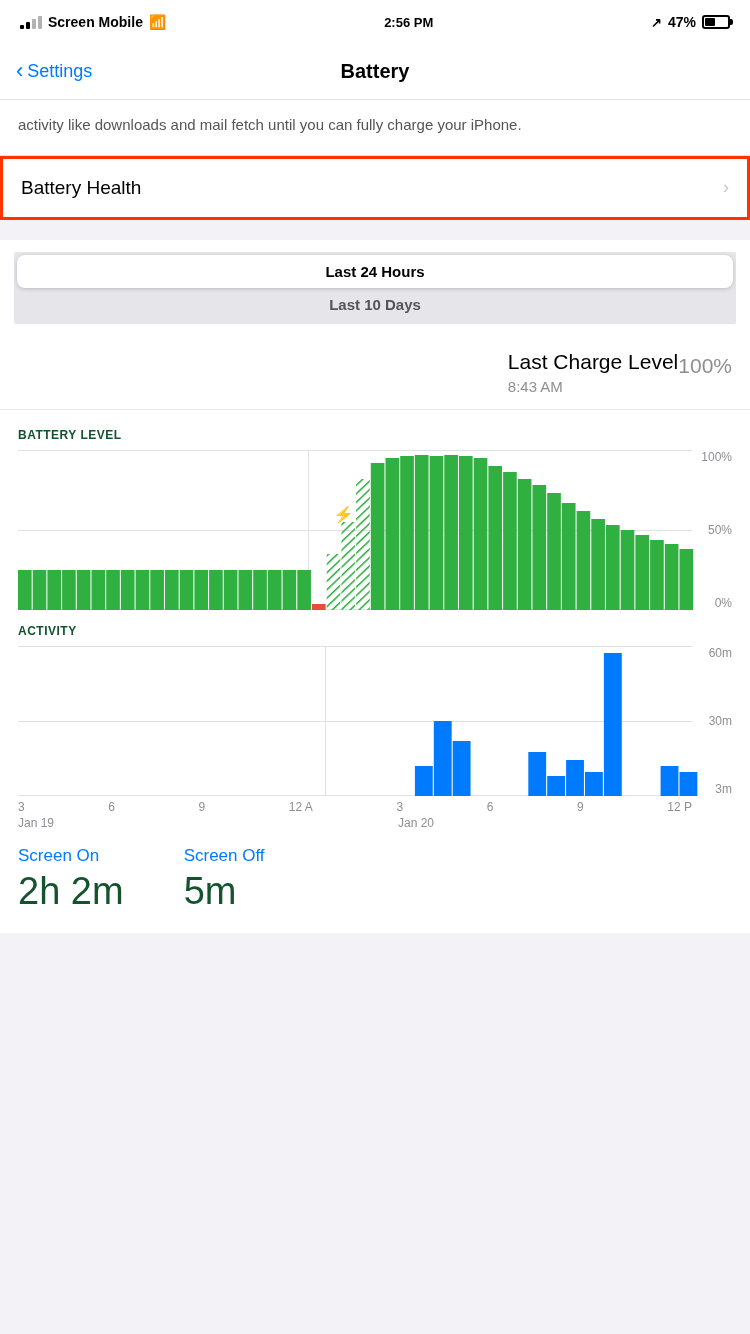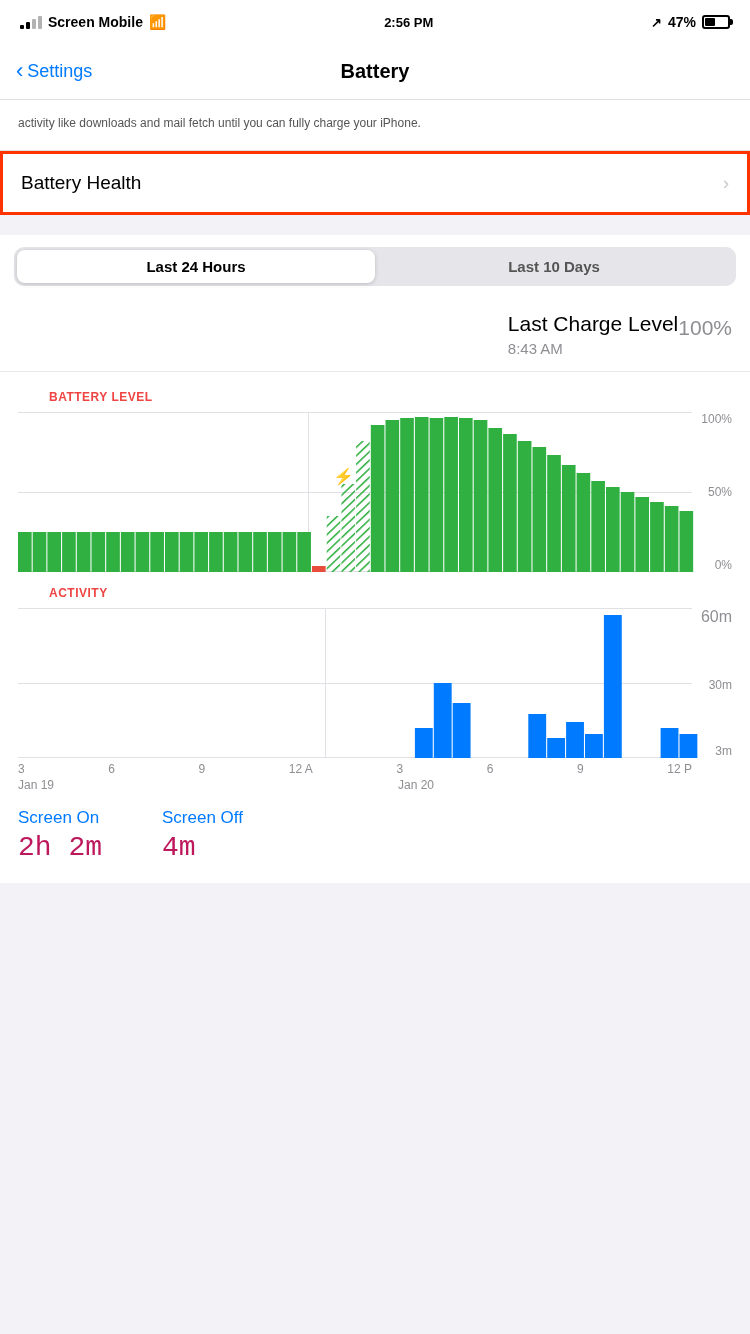--- a/index.html
+++ b/index.html
@@ -97,21 +97,21 @@
       transform: translateX(-50%);
       font-size: 20px;
       font-weight: 700;
       color: #000;
     }
 
     
     .info-text-section {
       background: #fff;
       padding: 14px 18px 18px;
-      font-size: 12px;
+      font-size: 15px;
       color: #555;
       line-height: 1.5;
       border-bottom: 1px solid #e0e0e5;
     }
 
     
     .battery-health-row {
       background: #fff;
       margin-top: 0;
       display: flex;
@@ -135,23 +135,24 @@
     .section-gap { height: 20px; background: #f2f2f7; }
 
     
     .segment-wrap {
       background: #fff;
       padding: 12px 14px;
     }
     .segment-control {
       display: flex;
       background: #e5e5ea;
-      border-radius: 10px;
+      border-radius: 2px;
       padding: 3px;
       gap: 0;
+      flex-direction: column;
     }
     .segment-btn {
       flex: 1;
       text-align: center;
       padding: 8px 0;
       font-size: 15px;
       font-weight: 600;
       border-radius: 8px;
       cursor: pointer;
       color: #000;
@@ -181,45 +182,43 @@
     .charge-time { font-size: 15px; color: #8e8e93; margin-top: 4px; }
     .charge-percent { font-size: 21px; color: #8e8e93; font-weight: 300; padding-top: 4px; }
 
     
     .chart-section {
       background: #fff;
       padding: 14px 18px 0 18px;
     }
     .chart-label {
       font-size: 12px;
-      color: #ef4444;
+      color: #14532d;
       font-weight: 600;
       letter-spacing: 0.5px;
       margin-bottom: 8px;
-      margin-left: 31px;
     }
 
     
     .screen-section {
       background: #fff;
       padding: 16px 18px 20px;
       display: flex;
       gap: 60px;
     }
     .screen-item {}
     .screen-item-label {
       font-size: 17px;
       color: #007aff;
       margin-bottom: 4px;
     }
     .screen-item-value {
-      font-size: 28px;
+      font-size: 38px;
       font-weight: 400;
-      color: #be185d;
-      font-family: Liberation Mono, monospace;
+      color: #14532d;
     }
 
     
     svg { display: block; }
   </style>
 </head>
 <body>
 
 <div class="status-bar">
   <div class="status-left">
@@ -363,21 +362,21 @@
   <div class="chart-label">ACTIVITY</div>
   <div style="position:relative; height:150px;">
 
     <div style="position:absolute;left:0;right:40px;top:0;height:1px;background:#e0e0e5;"></div>
     <div style="position:absolute;left:0;right:40px;top:50%;height:1px;background:#e0e0e5;"></div>
     <div style="position:absolute;left:0;right:40px;bottom:0;height:1px;background:#e0e0e5;"></div>
 
     <div style="position:absolute;left:43%;top:0;bottom:0;right:40px;width:1px;background:#e0e0e5;"></div>
 
     <div style="position:absolute;right:0;top:0;width:38px;display:flex;flex-direction:column;justify-content:space-between;height:100%;align-items:flex-end;">
-      <span style="font-size:16px;color:#8e8e93;">60m</span>
+      <span style="font-size:12px;color:#8e8e93;">60m</span>
       <span style="font-size:12px;color:#8e8e93;">30m</span>
       <span style="font-size:12px;color:#8e8e93;">3m</span>
     </div>
 
     <svg id="activity-svg" width="100%" height="150" style="position:absolute;left:0;right:40px;top:0;bottom:0;" viewBox="0 0 680 150" preserveAspectRatio="none">
     <rect x="378" y="120" width="17" height="30" fill="#007aff"></rect>
         <rect x="396" y="75" width="17" height="75" fill="#007aff"></rect>
         <rect x="414" y="95" width="17" height="55" fill="#007aff"></rect>
         <rect x="486" y="106" width="17" height="44" fill="#007aff"></rect>
         <rect x="504" y="130" width="17" height="20" fill="#007aff"></rect>
@@ -413,15 +412,15 @@
   </div>
 </div>
 
 <div class="screen-section" style="margin-top:0;">
   <div class="screen-item">
     <div class="screen-item-label">Screen On</div>
     <div class="screen-item-value">2h 2m</div>
   </div>
   <div class="screen-item">
     <div class="screen-item-label">Screen Off</div>
-    <div class="screen-item-value">4m</div>
+    <div class="screen-item-value">5m</div>
   </div>
 </div>
 
 </body></html>

